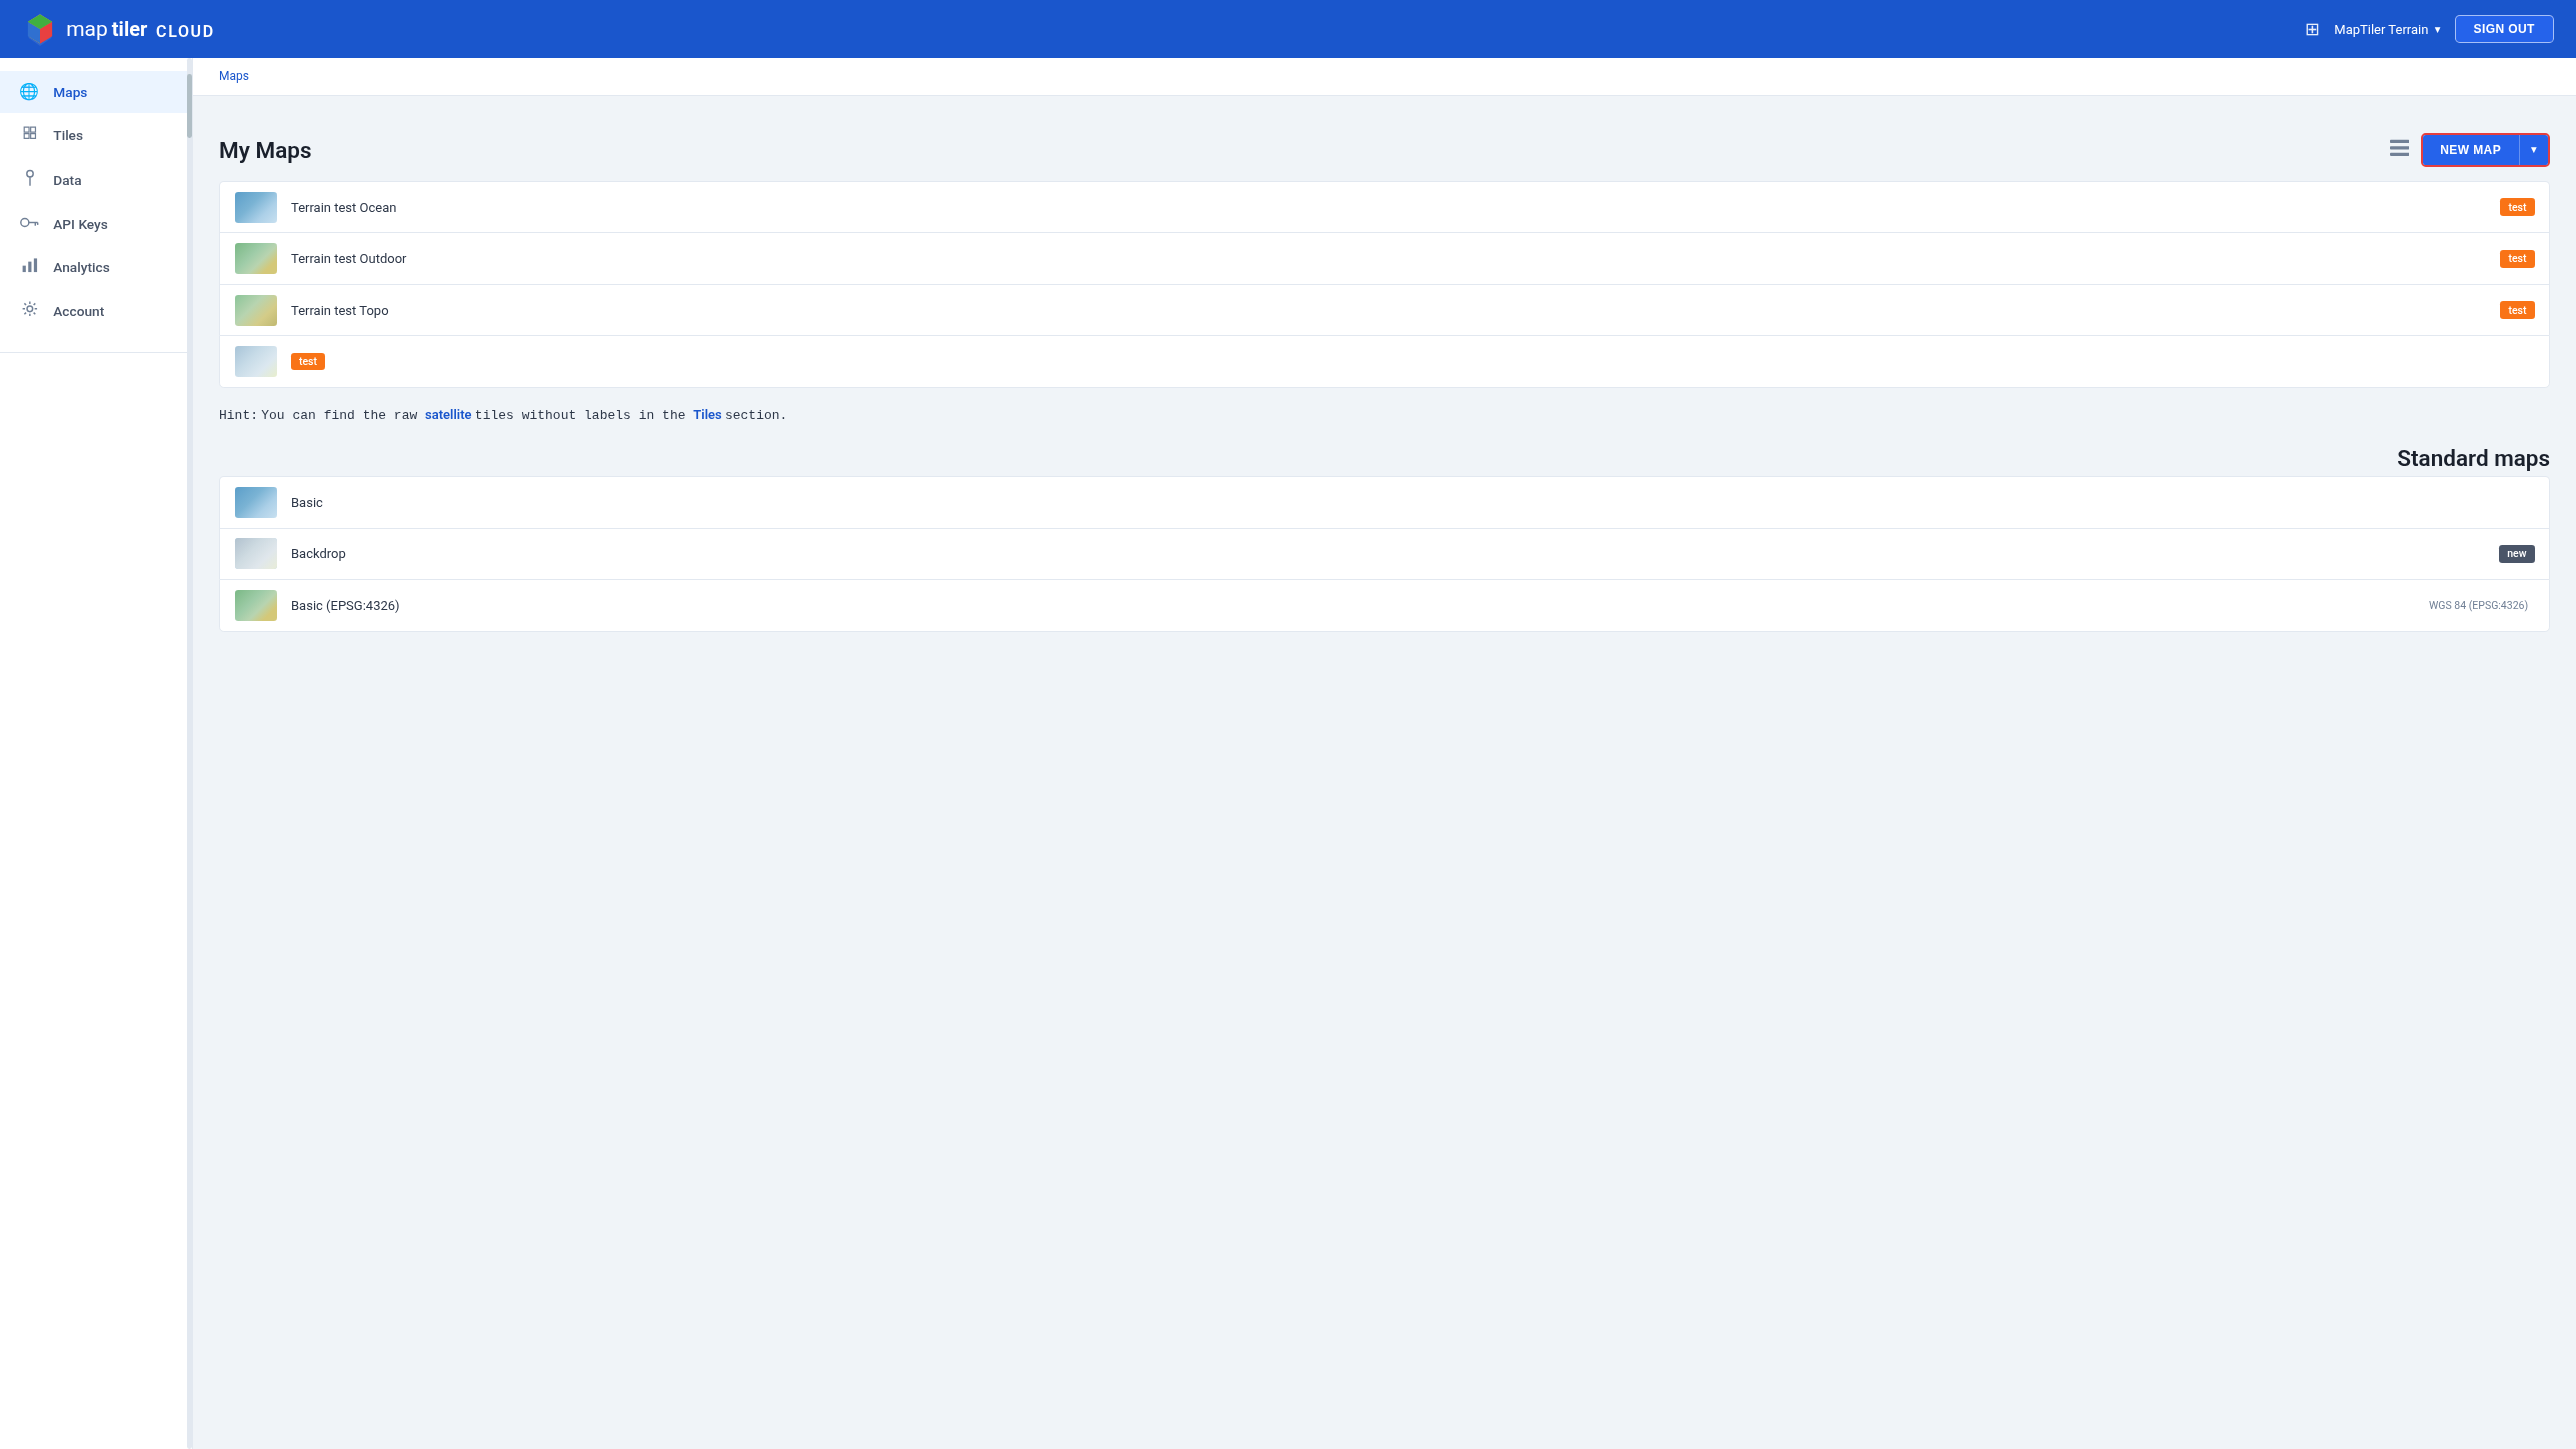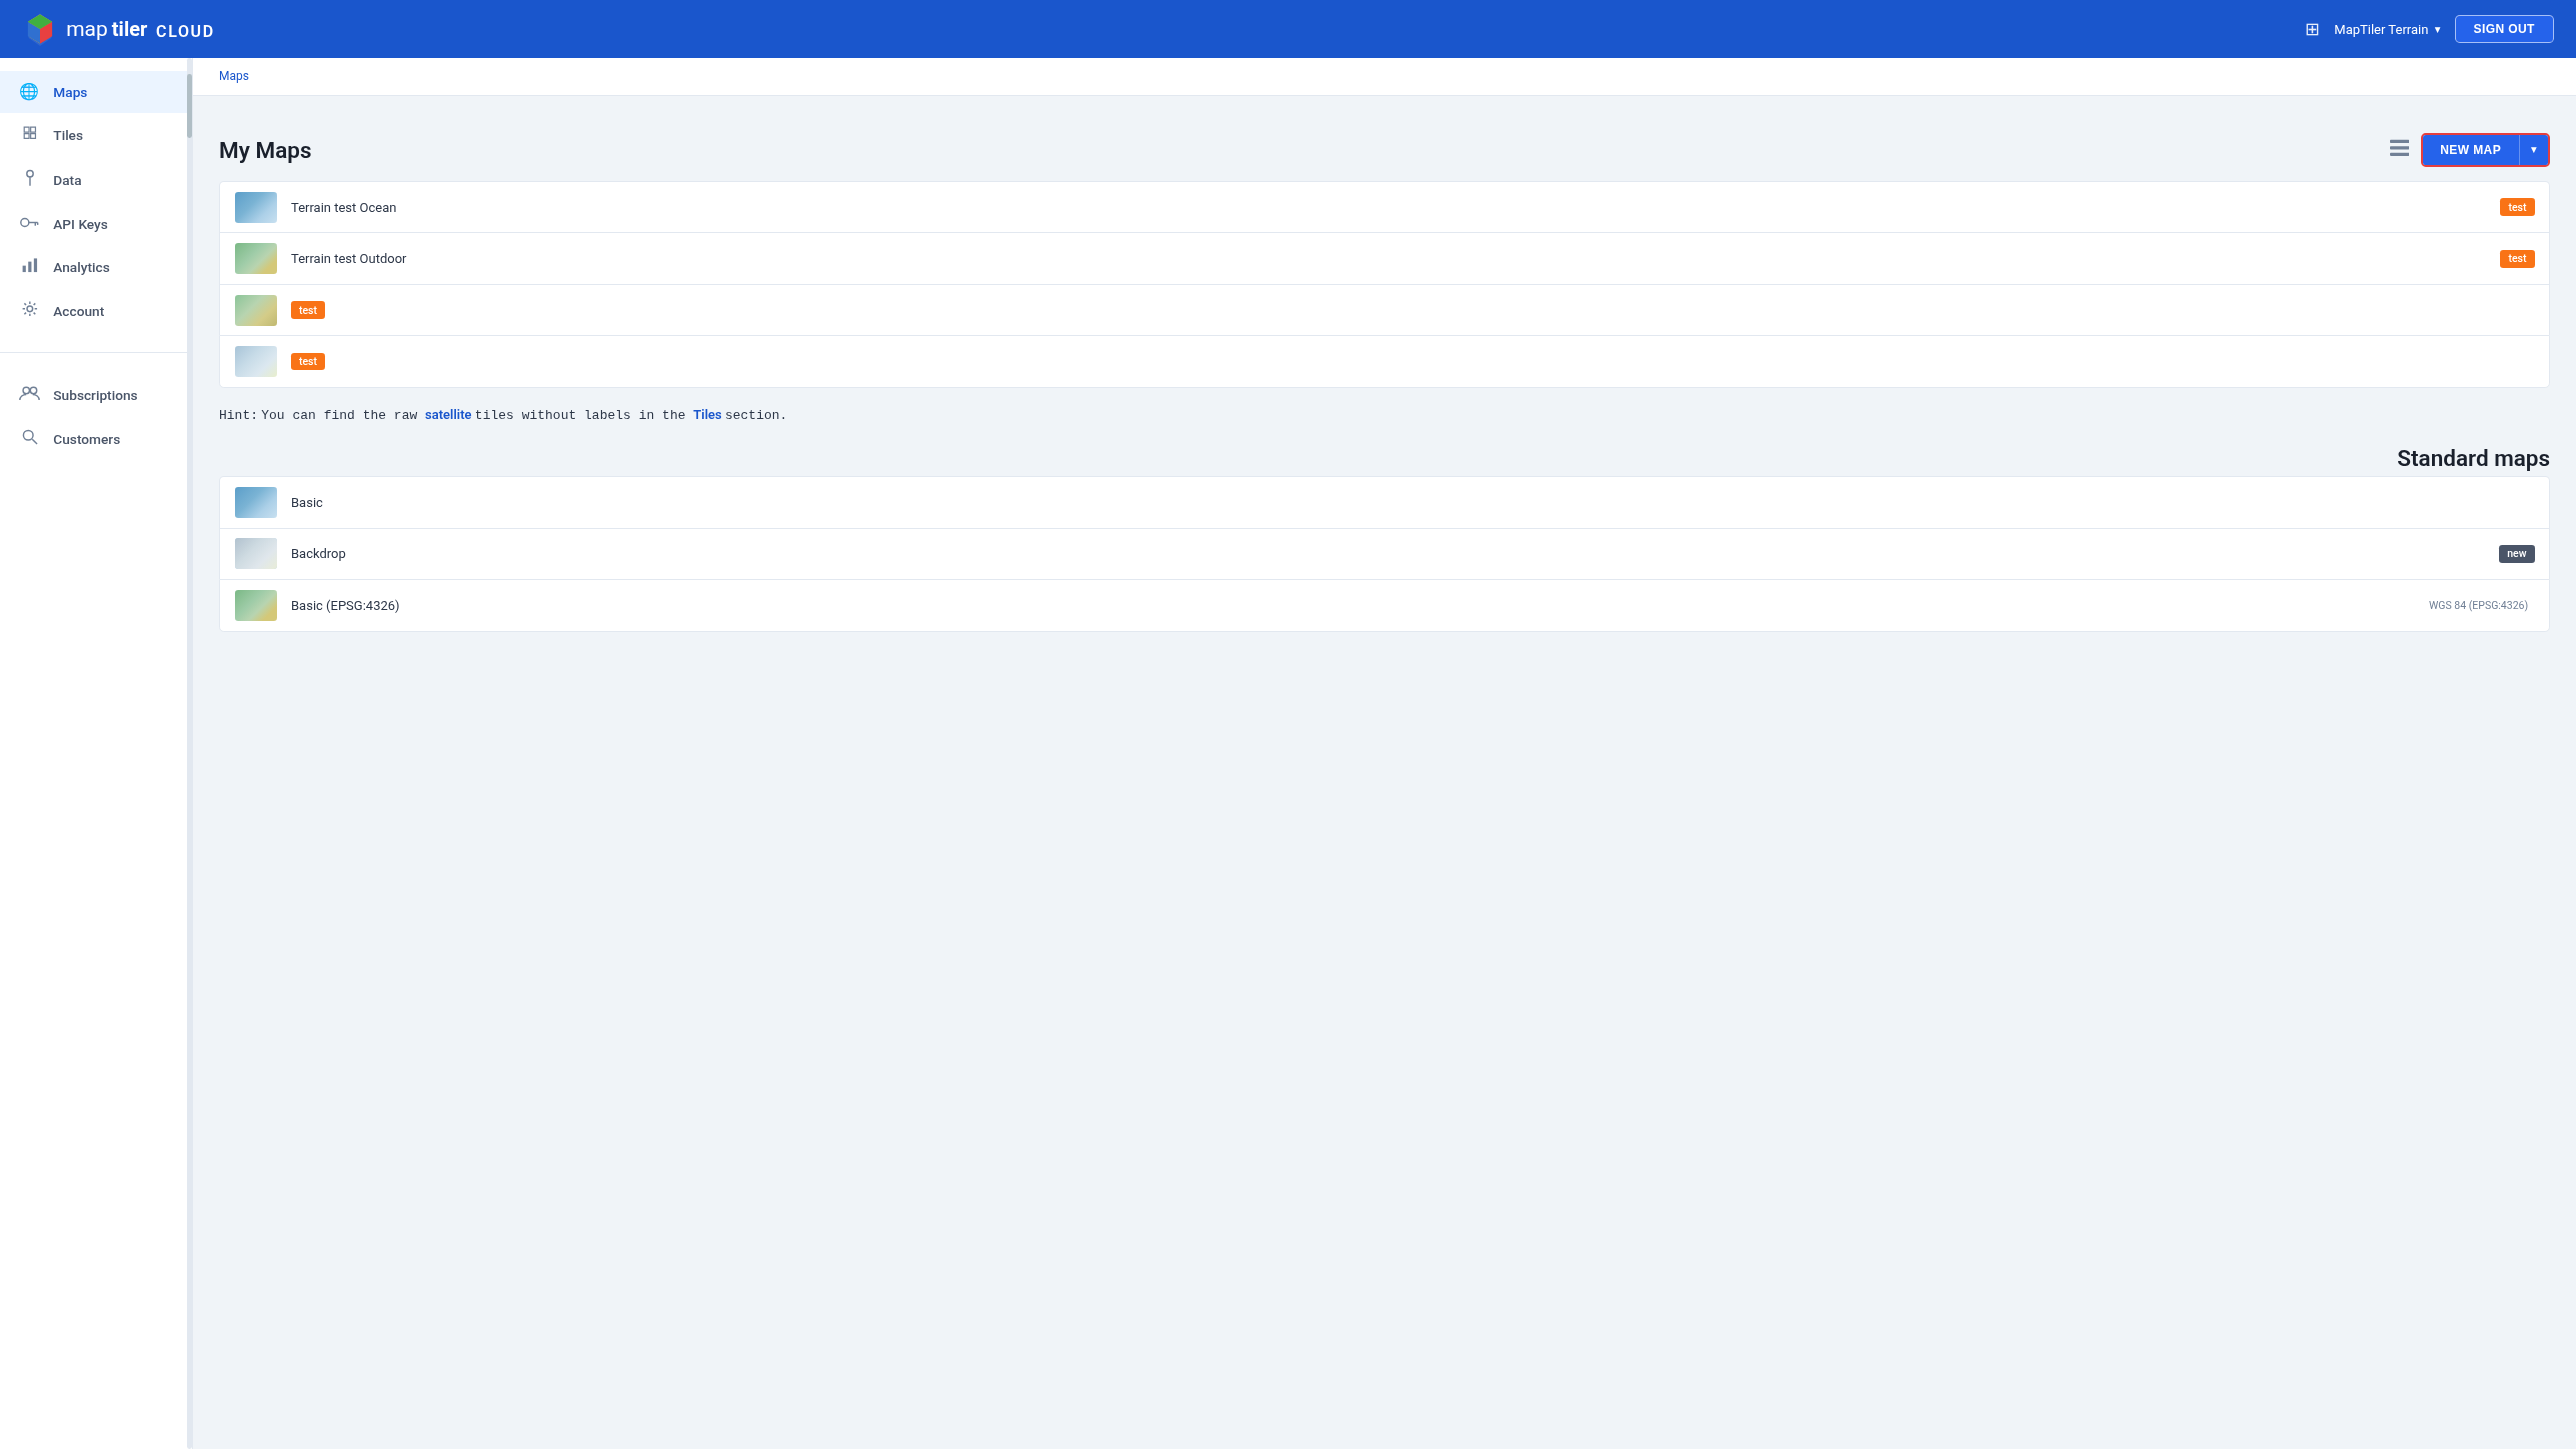--- a/index.html
+++ b/index.html
@@ -268,41 +268,20 @@
               <circle cx="11" cy="11" r="3.5" fill="none" stroke="#718096" stroke-width="1.8"></circle>
               <path d="M11 2v3M11 17v3M2 11h3M17 11h3M4.2 4.2l2.1 2.1M15.7 15.7l2.1 2.1M4.2 17.8l2.1-2.1M15.7 6.3l2.1-2.1" stroke="#718096" stroke-width="1.8"></path>
             </svg>
         </span>
         <span>Account</span>
       </div>
     </nav>
 
     <div class="sidebar-divider"></div>
 
-    <nav class="sidebar-nav">
-      <div class="sidebar-item">
-        <span class="icon">
-          <svg width="21" height="17.7" viewBox="0 0 26 22">
-              <circle cx="9" cy="8" r="4" fill="none" stroke="#718096" stroke-width="1.8"></circle>
-              <circle cx="18" cy="8" r="4" fill="none" stroke="#718096" stroke-width="1.8"></circle>
-              <path d="M1 20c0-4 3.6-7 8-7M17 13c4.4 0 8 3 8 7" fill="none" stroke="#718096" stroke-width="1.8"></path>
-            </svg>
-        </span>
-        <span>Subscriptions</span>
-      </div>
-      <div class="sidebar-item">
-        <span class="icon">
-          <svg width="17.7" height="17.7" viewBox="0 0 22 22">
-              <circle cx="9" cy="9" r="6" fill="none" stroke="#718096" stroke-width="1.8"></circle>
-              <line x1="14" y1="14" x2="20" y2="20" stroke="#718096" stroke-width="1.8"></line>
-            </svg>
-        </span>
-        <span>Customers</span>
-      </div>
-    </nav>
 
     <div class="sidebar-scrollbar">
       <div class="sidebar-scrollbar-thumb"></div>
     </div>
   </aside>
 
   <main class="main">
     <div class="breadcrumb-bar">
       <a class="breadcrumb-link">Maps</a>
     </div>
@@ -338,20 +317,21 @@
           <div class="map-thumb">
             <div class="map-thumb-img map-thumb-outdoor"></div>
           </div>
           <span class="map-name">Terrain test Outdoor</span>
           <span class="map-badge">test</span>
         </div>
         <div class="map-item">
           <div class="map-thumb">
             <div class="map-thumb-img map-thumb-topo"></div>
           </div>
+          <span class="map-name">Terrain test Topo</span>
           <span class="map-badge">test</span>
         </div>
         <div class="map-item">
           <div class="map-thumb">
             <div class="map-thumb-img map-thumb-winter"></div>
           </div>
           <span class="map-badge">test</span>
         </div>
       </div>
 

